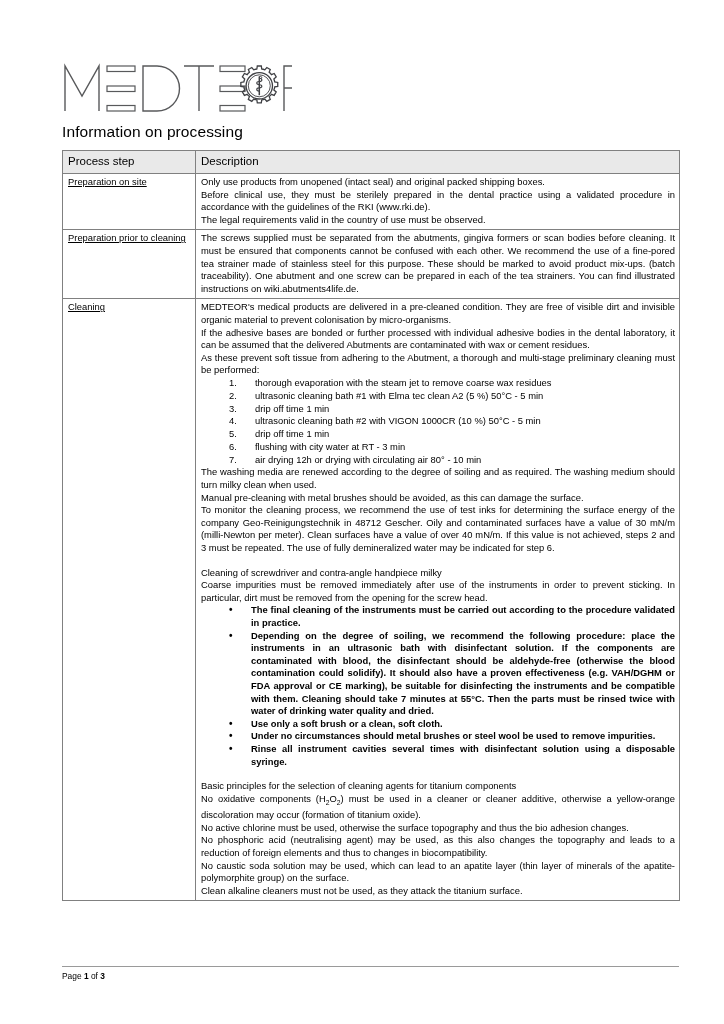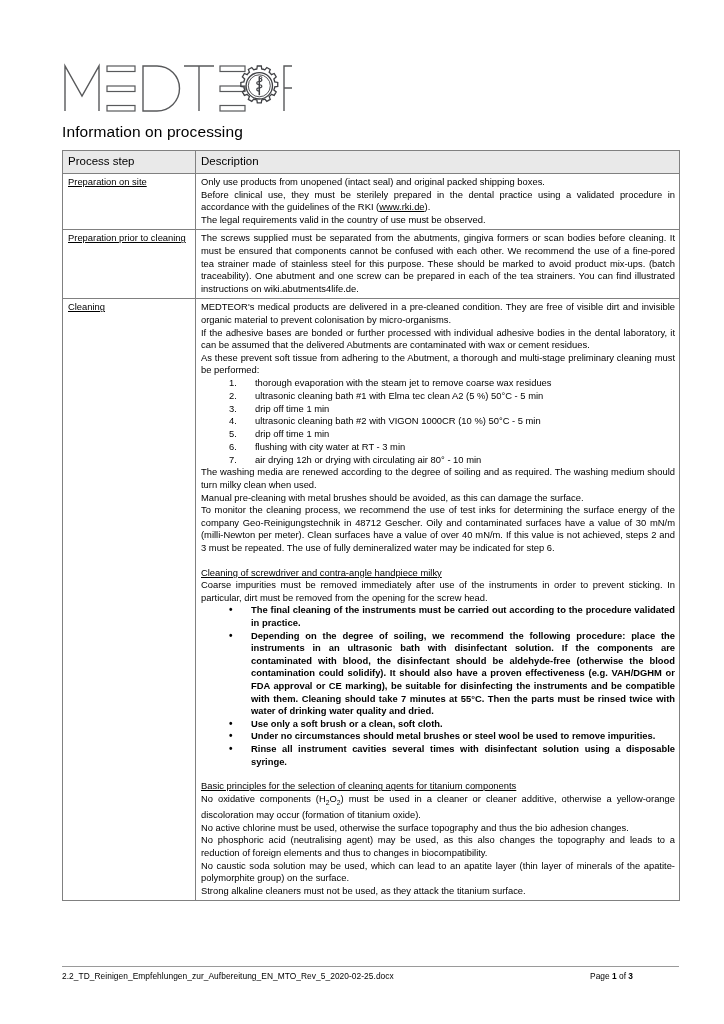--- a/index.html
+++ b/index.html
@@ -73,21 +73,21 @@
     line-height: 12.6px;
   }
   td.step { white-space: normal; text-decoration: underline; }
   td.desc p {
     margin: 0;
     text-align: justify;
   }
   td.desc p.nojust { text-align: left; }
   td.desc p.spacer { height: 12px; }
 
-  .u { text-decoration: underline; }
+  .u { }
 
   ol.steps {
     margin: 0 0 0 0;
     padding-left: 54px;
     list-style: none;
     counter-reset: stp;
   }
   ol.steps li {
     counter-increment: stp;
     position: relative;
@@ -243,30 +243,29 @@
                 <li>Use only a soft brush or a clean, soft cloth.</li>
                 <li>Under no circumstances should metal brushes or steel wool be used to remove impurities.</li>
                 <li>Rinse all instrument cavities several times with disinfectant solution using a disposable syringe.</li>
               </ul>
               <p class="spacer">&nbsp;</p>
               <p class="u nojust">Basic principles for the selection of cleaning agents for titanium components</p>
               <p>No oxidative components (H<sub>2</sub>O<sub>2</sub>) must be used in a cleaner or cleaner additive, otherwise a yellow-orange discoloration may occur (formation of titanium oxide).</p>
               <p>No active chlorine must be used, otherwise the surface topography and thus the bio adhesion changes.</p>
               <p>No phosphoric acid (neutralising agent) may be used, as this also changes the topography and leads to a reduction of foreign elements and thus to changes in biocompatibility.</p>
               <p>No caustic soda solution may be used, which can lead to an apatite layer (thin layer of minerals of the apatite-polymorphite group) on the surface.</p>
-              <p>Strong alkaline cleaners must not be used, as they attack the titanium surface.</p>
+              <p>Clean alkaline cleaners must not be used, as they attack the titanium surface.</p>
             </td>
           </tr>
         </tbody>
     </table>
 
   </div>
 
   <div class="footer">
-    <span class="fname">2.2_TD_Reinigen_Empfehlungen_zur_Aufbereitung_EN_MTO_Rev_5_2020-02-25.docx</span>
     <span class="pg">
       <span>Page</span>
       <b>1</b>
       <span>of</span>
       <b>3</b>
     </span>
   </div>
 </div>
 
 </body></html>

